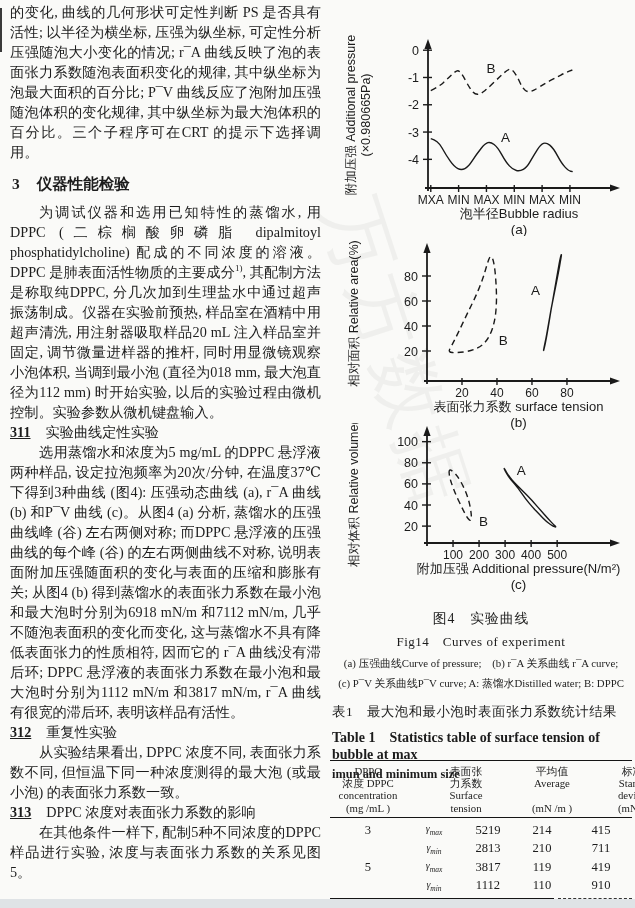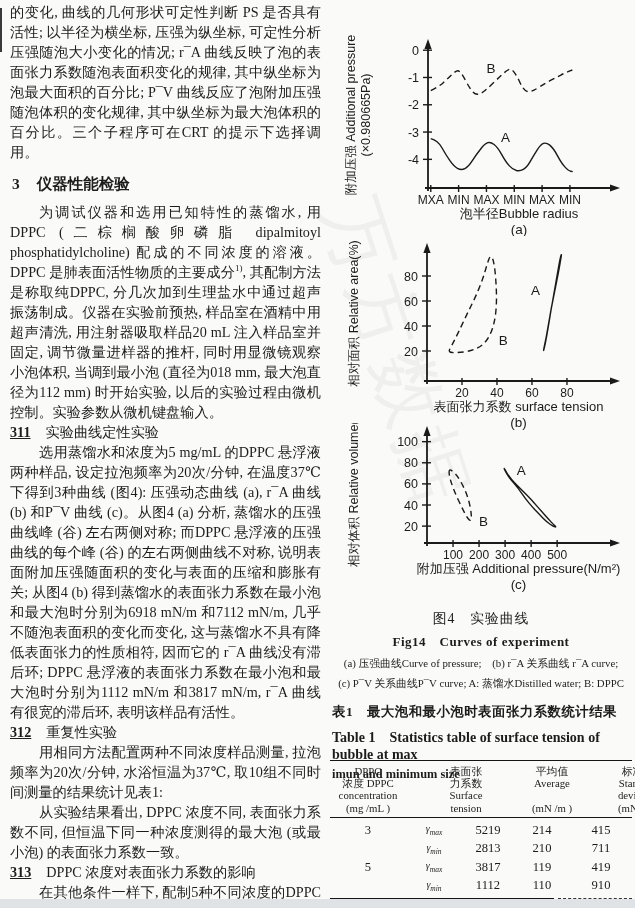--- a/index.html
+++ b/index.html
@@ -39,25 +39,25 @@
     font-size:14.2px;line-height:20px;text-align:justify;
   }
   .chart-box{position:absolute;left:12px;width:290px;}
   #chart-a{top:30px;height:206px;}
   #chart-b{top:238px;height:192px;}
   #chart-c{top:423px;height:170px;}
   svg{font-family:"Liberation Sans","DejaVu Sans",sans-serif;fill:#1b1b1b;}
   
   .fig-caption{position:absolute;left:0;top:610px;width:302px;text-align:center;}
   .cap-cn{font-size:13.8px;letter-spacing:1px;}
-  .cap-en{font-size:13px;font-weight:bold;margin-top:5px;letter-spacing:0.5px;}
+  .cap-en{font-size:13px;font-weight:normal;margin-top:5px;letter-spacing:0.5px;}
   .cap-note{font-size:10.8px;text-align:center;margin-top:5px;line-height:15px;color:#222;}
   
   .table-title{position:absolute;left:2px;top:703px;width:300px;text-align:left;}
-  .tt-cn{font-size:13.4px;font-weight:bold;letter-spacing:0.5px;}
+  .tt-cn{font-size:13.4px;font-weight:normal;letter-spacing:0.5px;}
   .tt-en{font-size:14px;font-weight:bold;margin-top:8px;}
   .tt-en2{font-size:12.4px;font-weight:bold;margin-top:4px;}
   .stats-table{position:absolute;left:0;top:760px;width:302px;}
   .t-rule-top{border-top:1.7px solid #151515;}
   .thead{
     display:grid;grid-template-columns:76px 56px 52px 56px 62px;
     padding:4px 0 3px 0;border-bottom:1.2px solid #151515;gap:32px;
   }
   .th-cell{text-align:center;}
   .th-line{font-size:10.8px;line-height:12.2px;white-space:nowrap;}
@@ -90,21 +90,20 @@
     <p class="para"><span>为调试仪器和选用已知特性的蒸馏水, 用DPPC (二棕榈酸卵磷脂 dipalmitoyl phosphatidylcholine) 配成的不同浓度的溶液。DPPC 是肺表面活性物质的主要成分</span><sup>1)</sup><span>, 其配制方法是称取纯DPPC, 分几次加到生理盐水中通过超声振荡制成。仪器在实验前预热, 样品室在酒精中用超声清洗, 用注射器吸取样品20 mL 注入样品室并固定, 调节微量进样器的推杆, 同时用显微镜观察小泡体积, 当调到最小泡 (直径为018 mm, 最大泡直径为112 mm) 时开始实验, 以后的实验过程由微机控制。实验参数从微机键盘输入。</span></p>
 
     <h3 class="sub-heading">
       <span class="sec-num">311</span><span>实验曲线定性实验</span>
     </h3>
     <p class="para">选用蒸馏水和浓度为5 mg/mL 的DPPC 悬浮液两种样品, 设定拉泡频率为20次/分钟, 在温度37℃下得到3种曲线 (图4): 压强动态曲线 (a), r¯A 曲线 (b) 和P¯V 曲线 (c)。从图4 (a) 分析, 蒸馏水的压强曲线峰 (谷) 左右两侧对称; 而DPPC 悬浮液的压强曲线的每个峰 (谷) 的左右两侧曲线不对称, 说明表面附加压强随面积的变化与表面的压缩和膨胀有关; 从图4 (b) 得到蒸馏水的表面张力系数在最小泡和最大泡时分别为6918 mN/m 和7112 mN/m, 几乎不随泡表面积的变化而变化, 这与蒸馏水不具有降低表面张力的性质相符, 因而它的 r¯A 曲线没有滞后环; DPPC 悬浮液的表面张力系数在最小泡和最大泡时分别为1112 mN/m 和3817 mN/m, r¯A 曲线有很宽的滞后环, 表明该样品有活性。</p>
 
     <h3 class="sub-heading">
       <span class="sec-num">312</span><span>重复性实验</span>
     </h3>
-    <p class="para">用相同方法配置两种不同浓度样品测量, 拉泡频率为20次/分钟, 水浴恒温为37℃, 取10组不同时间测量的结果统计见表1:</p>
     <p class="para">从实验结果看出, DPPC 浓度不同, 表面张力系数不同, 但恒温下同一种浓度测得的最大泡 (或最小泡) 的表面张力系数一致。</p>
 
     <h3 class="sub-heading">
       <span class="sec-num">313</span><span>DPPC 浓度对表面张力系数的影响</span>
     </h3>
     <p class="para">在其他条件一样下, 配制5种不同浓度的DPPC样品进行实验, 浓度与表面张力系数的关系见图5。</p>
 
   </div>
 
   <div class="col-right">

